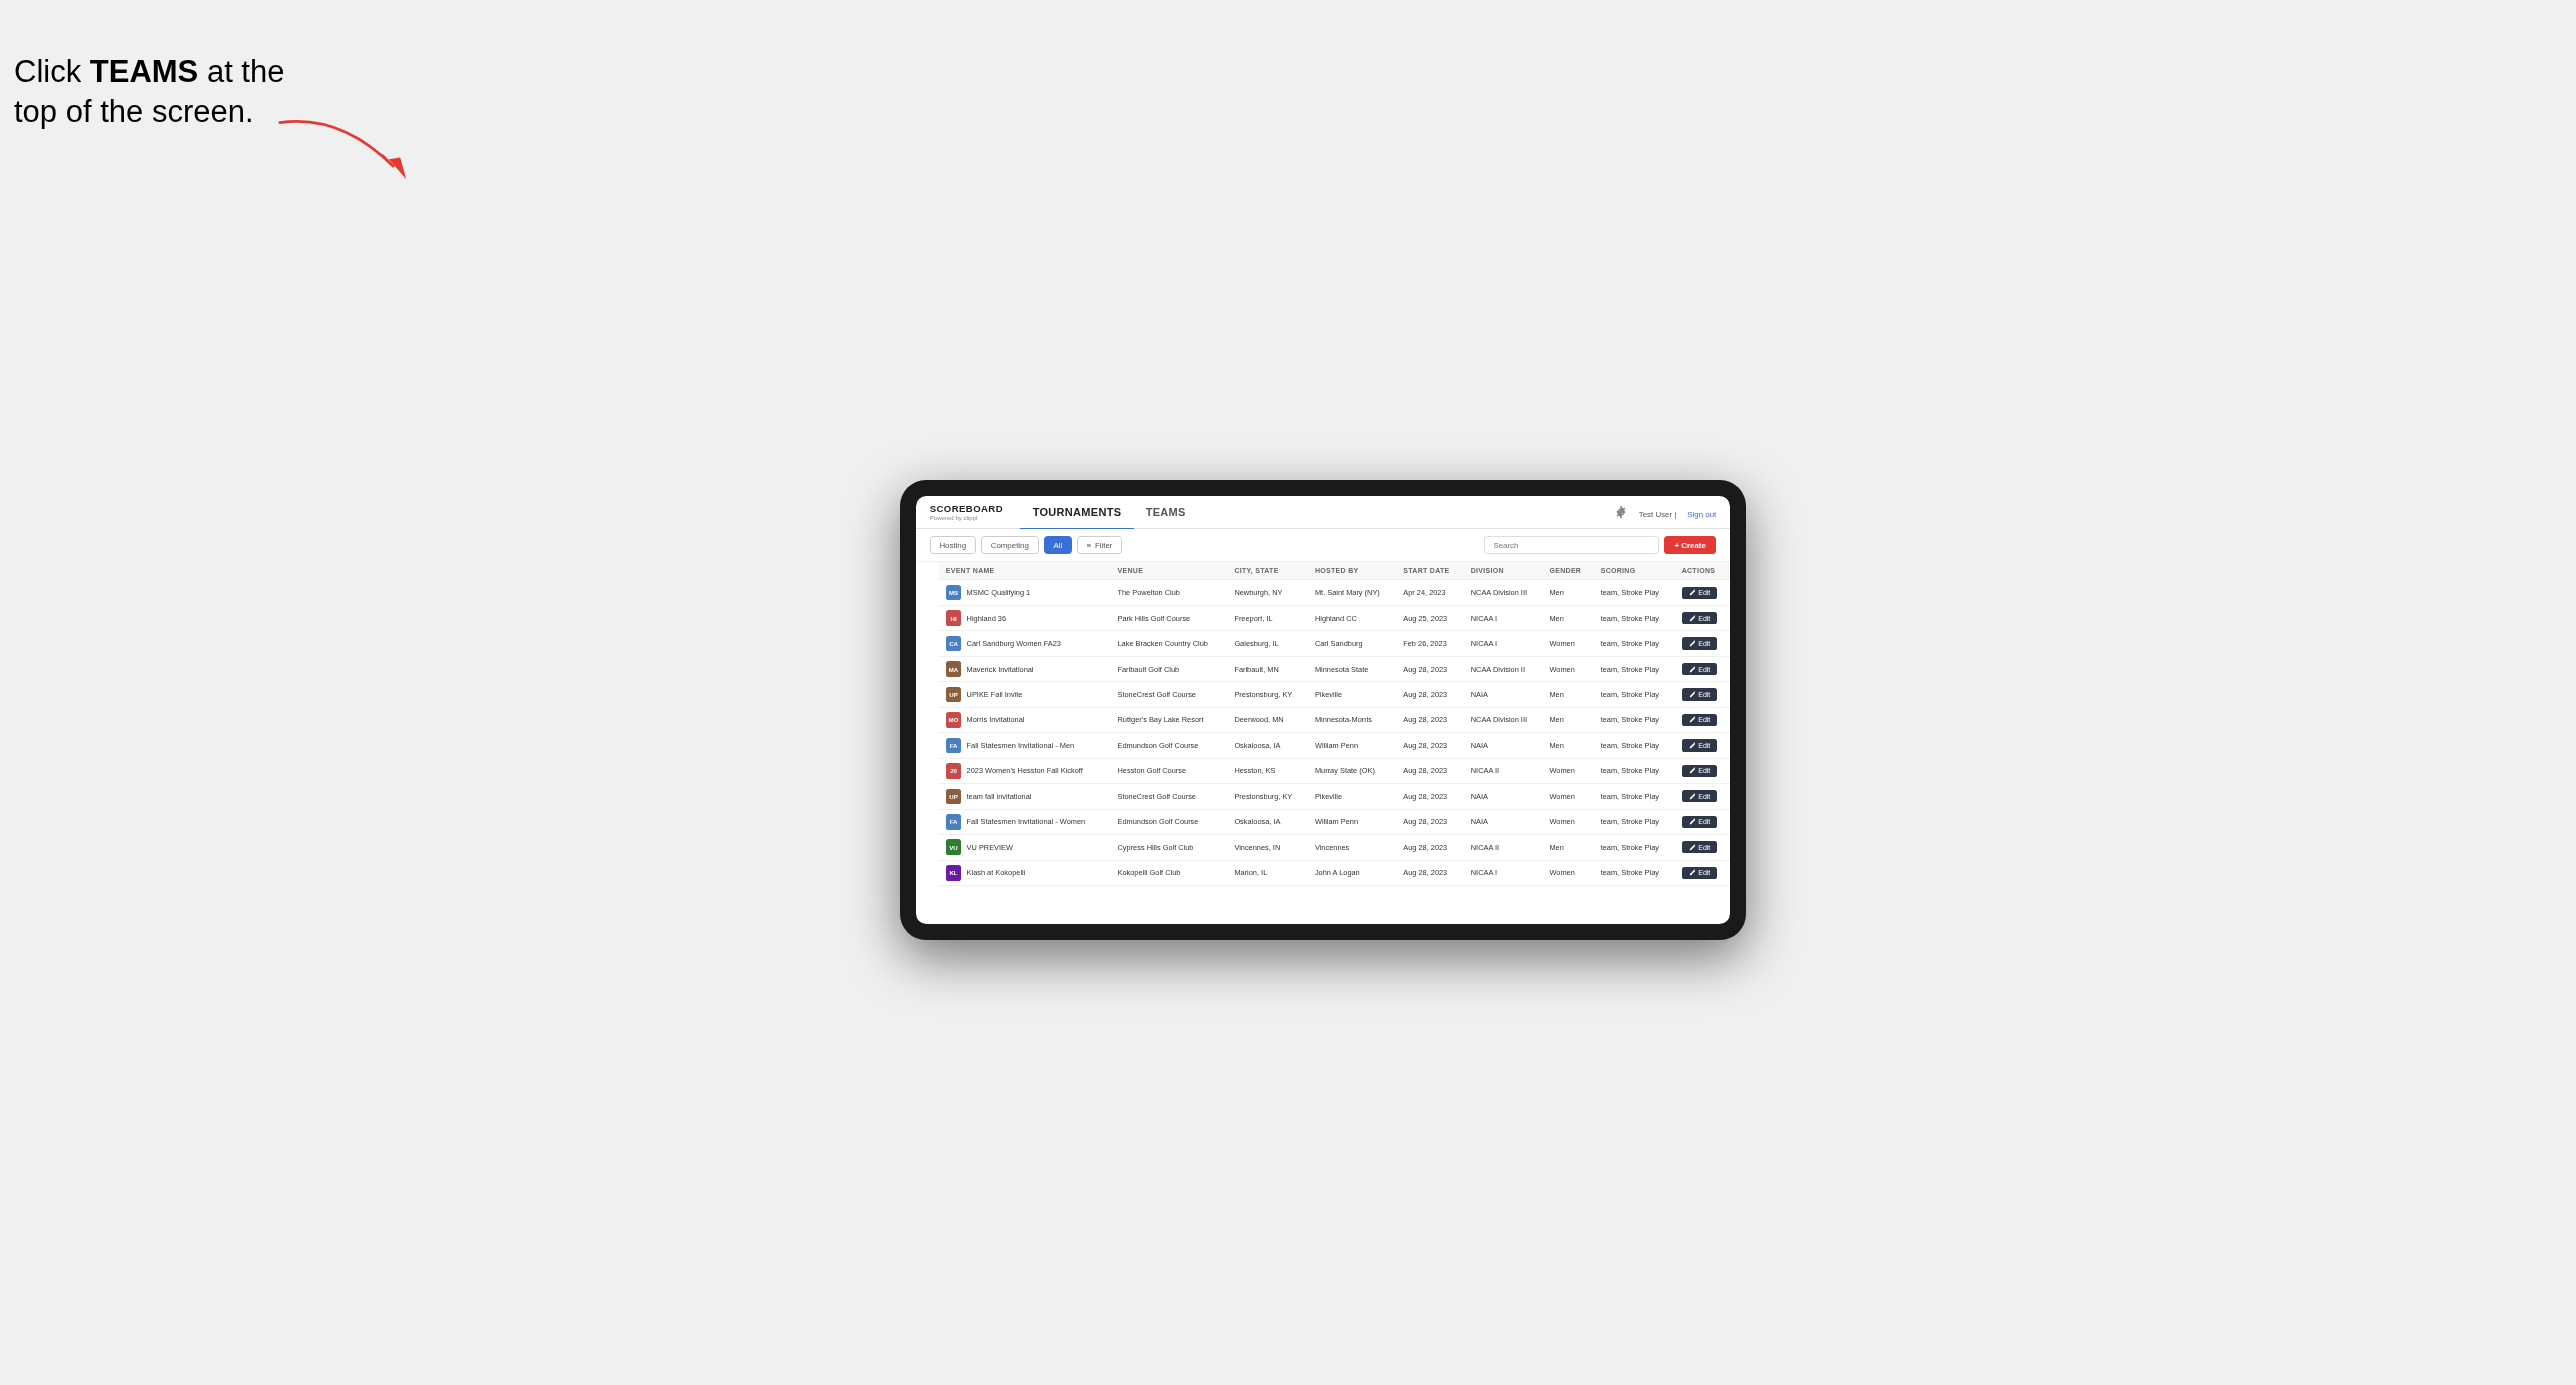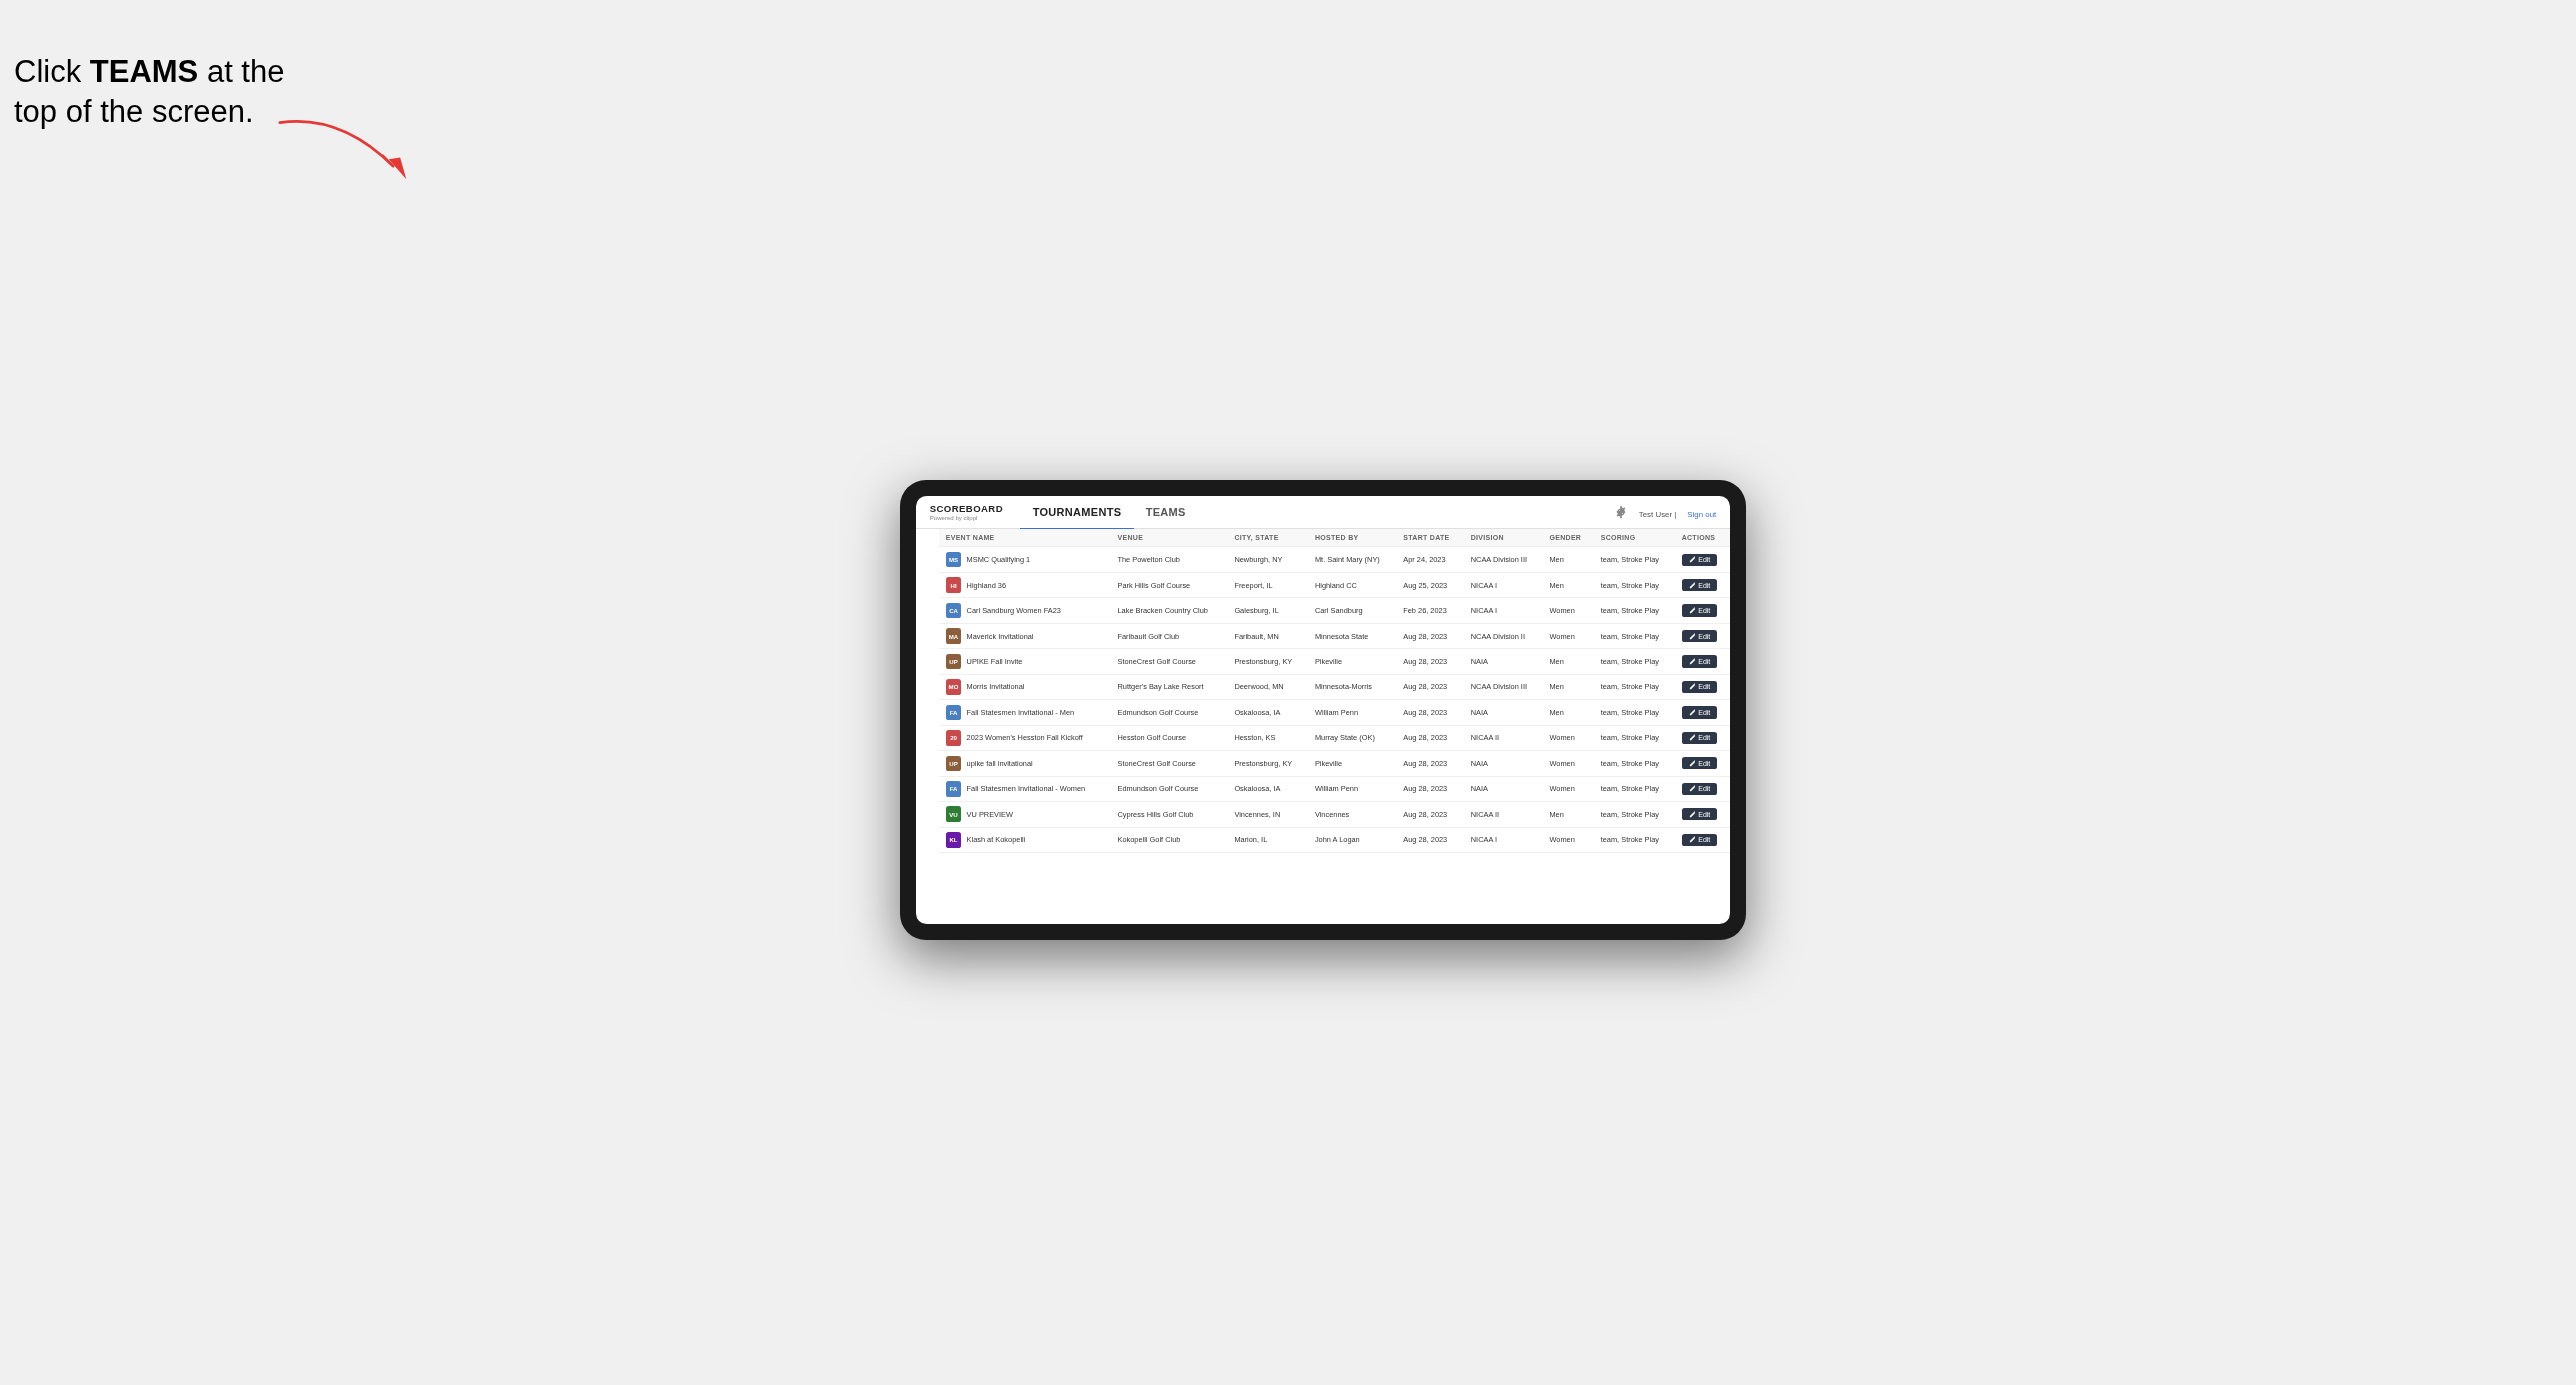--- a/index.html
+++ b/index.html
@@ -276,20 +276,31 @@
       <div class="nav-right">
         <svg class="nav-settings-icon" viewBox="0 0 16 16" fill="#888">
           <path d="M8 10.5a2.5 2.5 0 1 0 0-5 2.5 2.5 0 0 0 0 5zM8 12a4 4 0 1 1 0-8 4 4 0 0 1 0 8z"></path>
           <path d="M7.2 1h1.6l.3 1.8a5.5 5.5 0 0 1 1.4.8l1.7-.7.8 1.4-1.3 1.2c.1.4.1.8 0 1.2l1.3 1.2-.8 1.4-1.7-.7a5.5 5.5 0 0 1-1.4.8L8.8 15H7.2l-.3-1.8a5.5 5.5 0 0 1-1.4-.8l-1.7.7-.8-1.4 1.3-1.2a5.5 5.5 0 0 1 0-1.2L2.9 7.9l.8-1.4 1.7.7a5.5 5.5 0 0 1 1.4-.8L7.2 1z"></path>
         </svg>
         <span class="nav-user">Test User |</span>
         <span class="nav-signout" style="cursor:pointer; color:#3a6fd8;">Sign out</span>
       </div>
     </div>
 
+    <div class="toolbar">
+      <button class="filter-btn">Hosting</button>
+      <button class="filter-btn">Competing</button>
+      <button class="filter-btn active">All</button>
+      <button class="filter-icon-btn">
+        <span>≡</span>
+        <span>Filter</span>
+      </button>
+      <input class="search-box" type="text" placeholder="Search" style="">
+      <button class="create-btn">+ Create</button>
+    </div>
 
     <div class="table-area">
       <table>
         <thead>
           <tr>
             <th>EVENT NAME</th>
             <th>VENUE</th>
             <th>CITY, STATE</th>
             <th>HOSTED BY</th>
             <th>START DATE</th>
@@ -481,21 +492,21 @@
                     <path d="M8.5 1.5l2 2-7 7H1.5v-2l7-7zM9.5.5l1 1-1 1-1-1 1-1z"></path>
                   </svg>
         Edit
       </button>
     </td>
   </tr>
             <tr>
     <td>
       <div class="event-cell">
         <div class="team-logo" style="background:#8b5e3c; color:#fff; font-size:6.1px; font-weight:700; border-radius:2.6px;">UP</div>
-        <span>upike fall invitational</span>
+        <span>team fall invitational</span>
       </div>
     </td>
     <td>StoneCrest Golf Course</td>
     <td>Prestonsburg, KY</td>
     <td>Pikeville</td>
     <td>Aug 28, 2023</td>
     <td>NAIA</td>
     <td>Women</td>
     <td>team, Stroke Play</td>
     <td>

